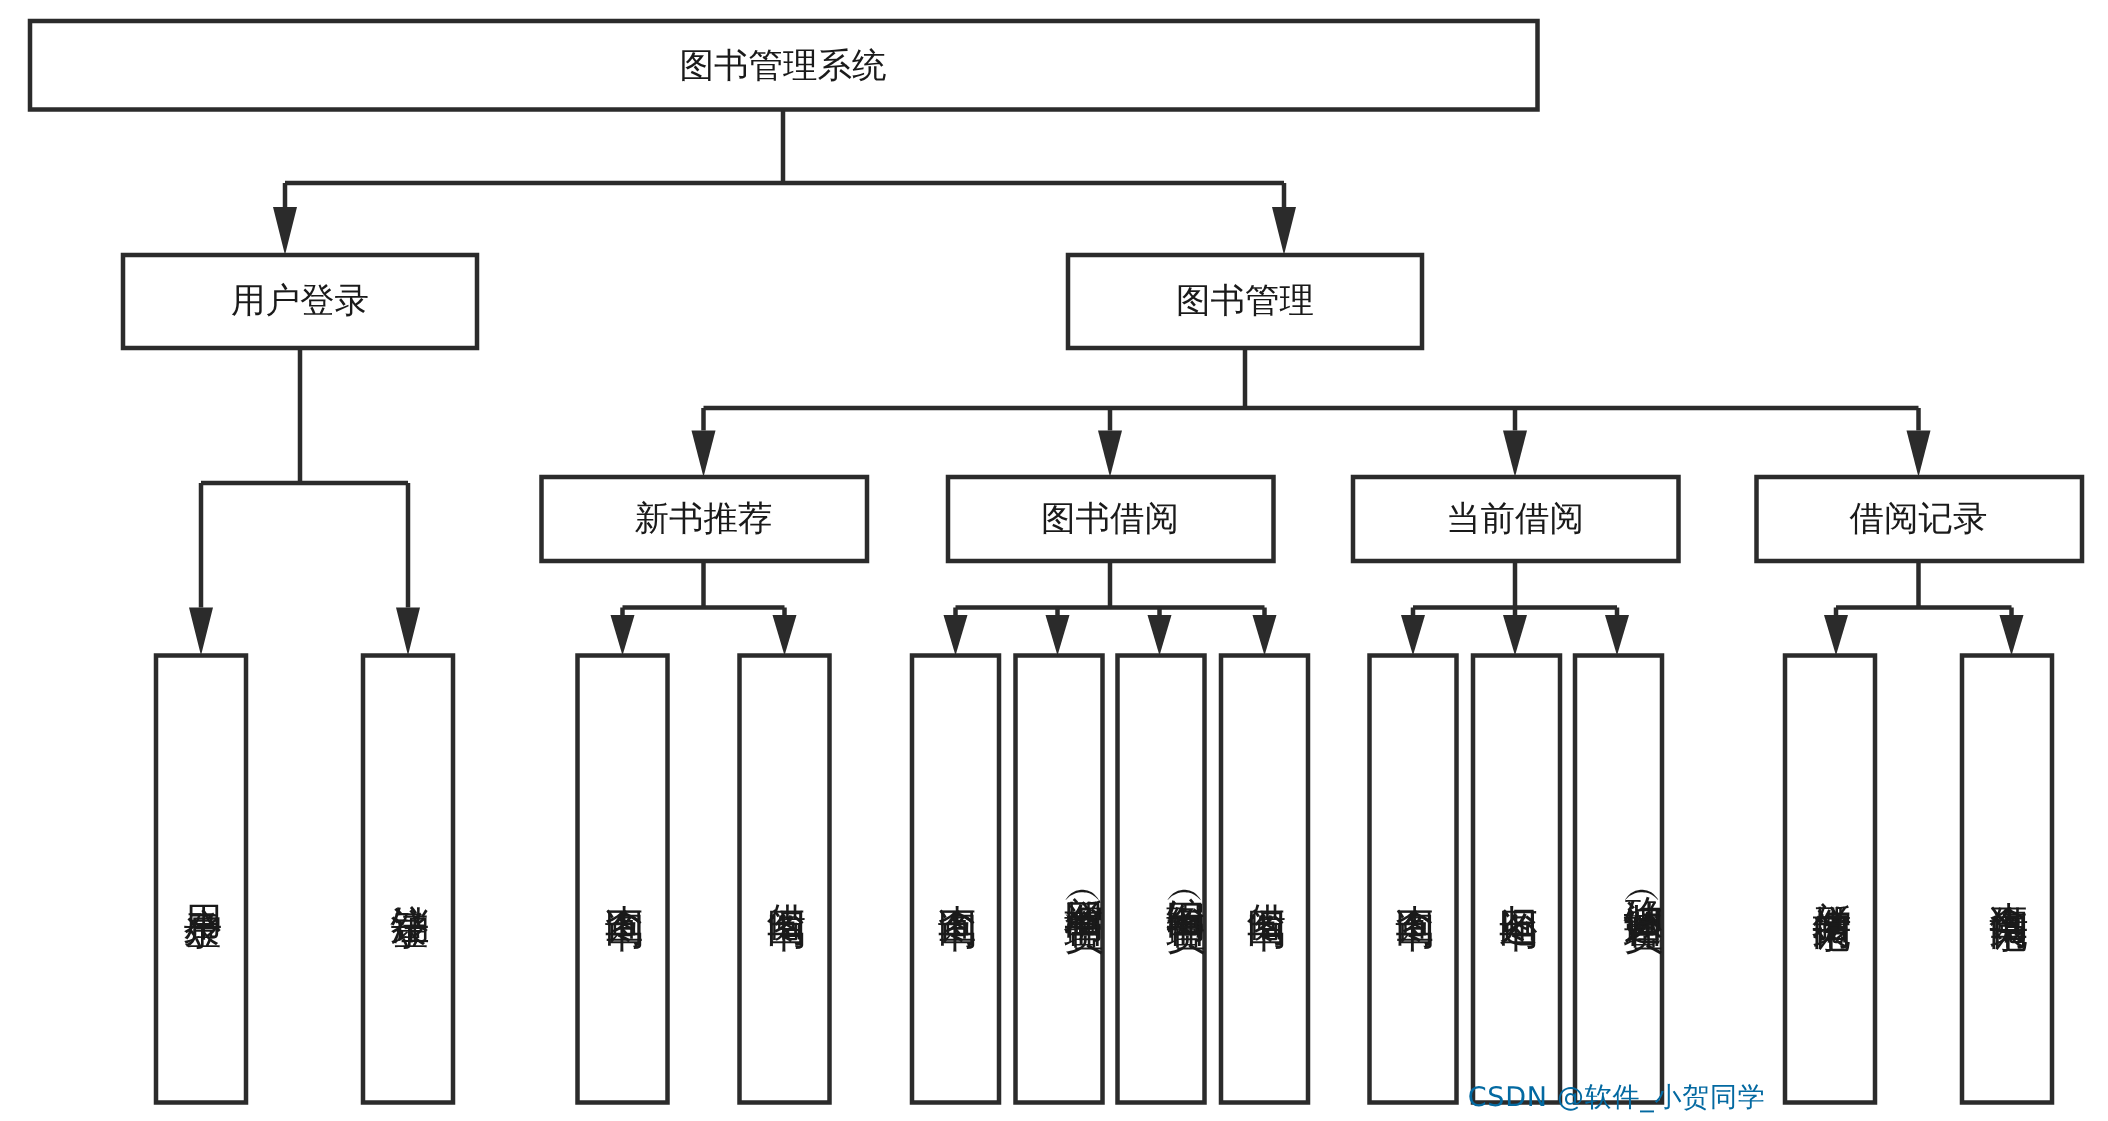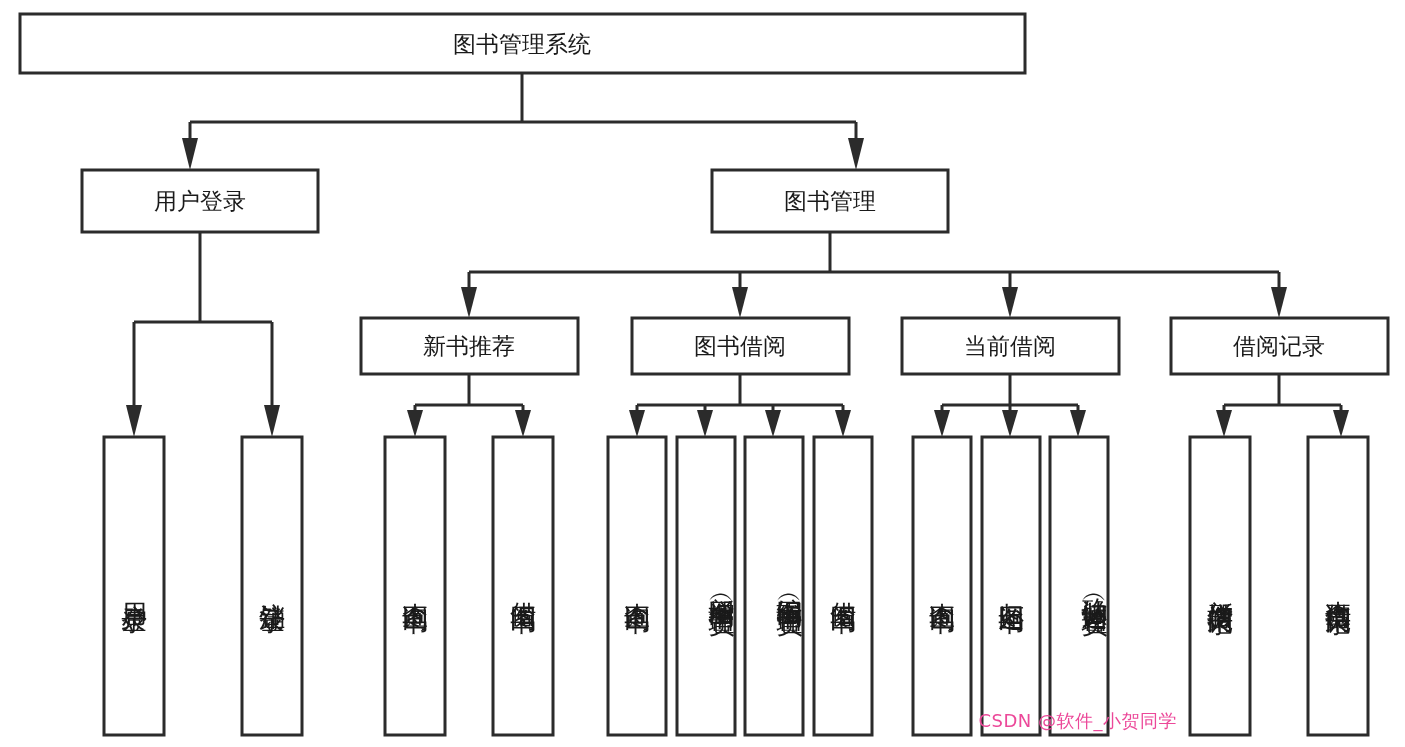--- a/index.html
+++ b/index.html
@@ -60,24 +60,24 @@
     font-size: 26px;
     line-height: 1.06;
     letter-spacing: 2px;
     color: #1a1a1a;
     white-space: nowrap;
     pointer-events: none;
   }
   .watermark {
     position: absolute;
     right: 6px;
-    bottom: 14px;
+    bottom: 4px;
     font-family: "DejaVu Sans", "Liberation Sans", sans-serif;
     font-size: 18px;
-    color: #ec4899;
+    color: #0369a1;
     letter-spacing: 0.5px;
     user-select: none;
   }
 </style>
 </head>
 <body>
 
 <div id="diagram-root">
 
   <svg class="flow" viewBox="0 0 1405 747">

